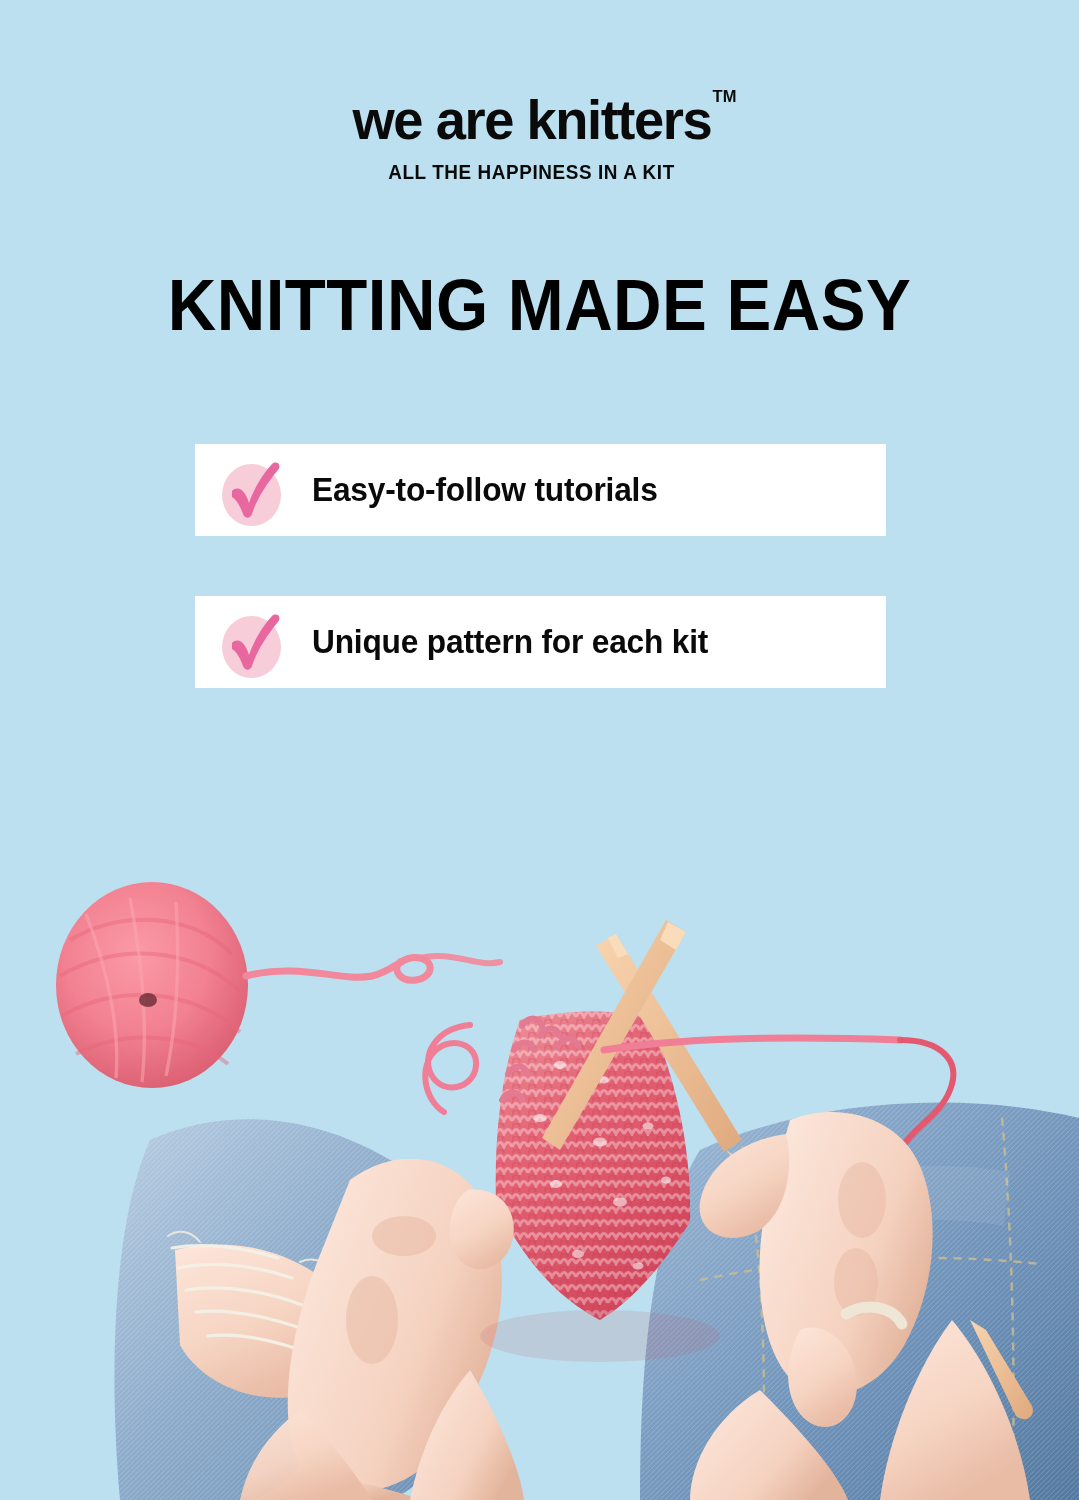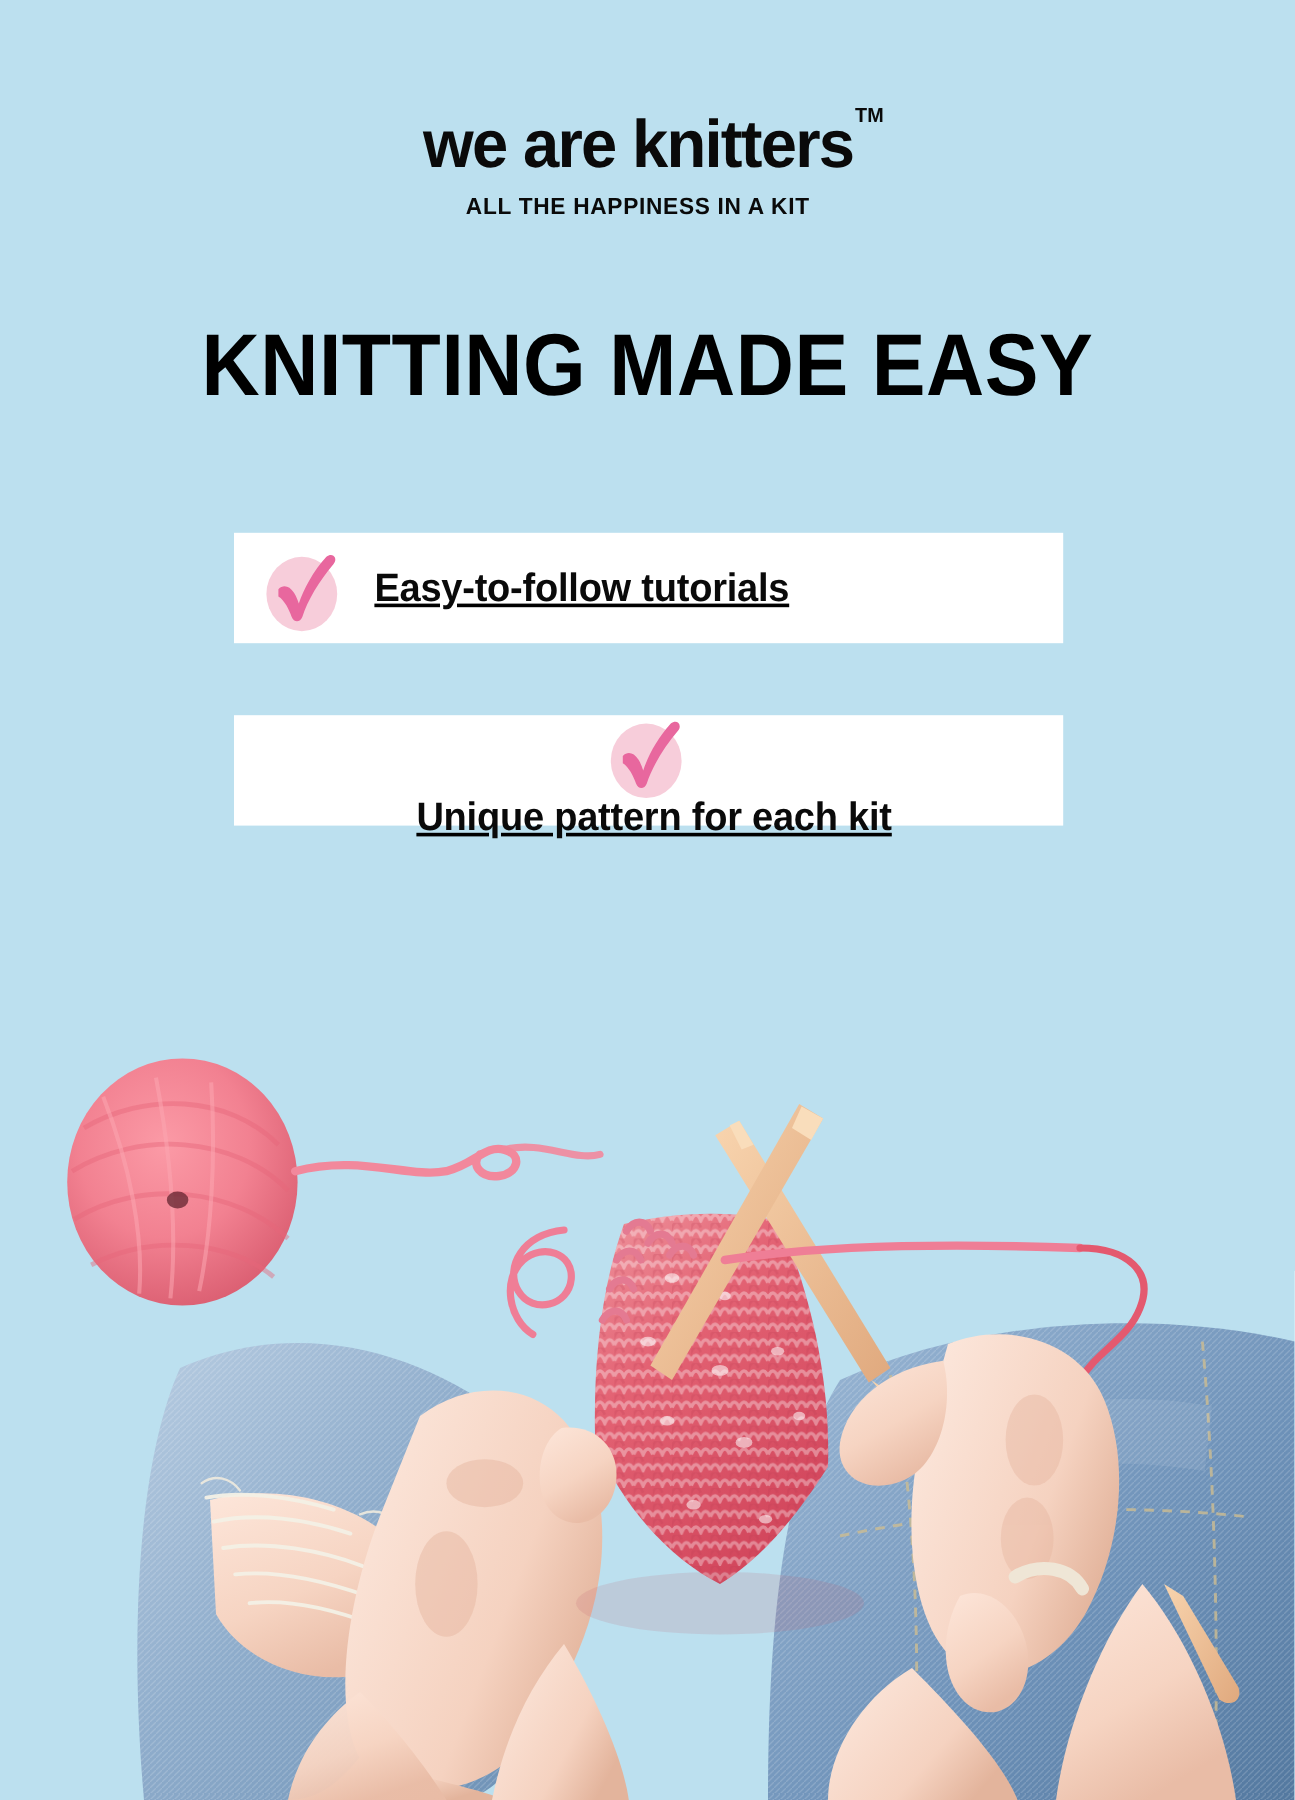--- a/index.html
+++ b/index.html
@@ -63,31 +63,30 @@
     line-height:1;
     transform:scaleX(0.92);
     white-space:nowrap;
   }
 
   
   .features {
     position:absolute;
     top:444px; left:195px;
     width:691px;
-    text-decoration:underline;
   }
   .feature-card {
     display:flex;
     align-items:center;
     height:92px;
     background:#ffffff;
     margin-bottom:60px;
     padding-left:25px;
   }
-  .feature-card:last-child { margin-bottom:0;flex-direction:column; }
+  .feature-card:last-child { margin-bottom:0; }
 
   .check-wrap {
     position:relative;
     flex:0 0 auto;
     width:66px; height:66px;
     margin-right:26px;
   }
   .check-circle {
     position:absolute;
     left:2px; top:7px;

